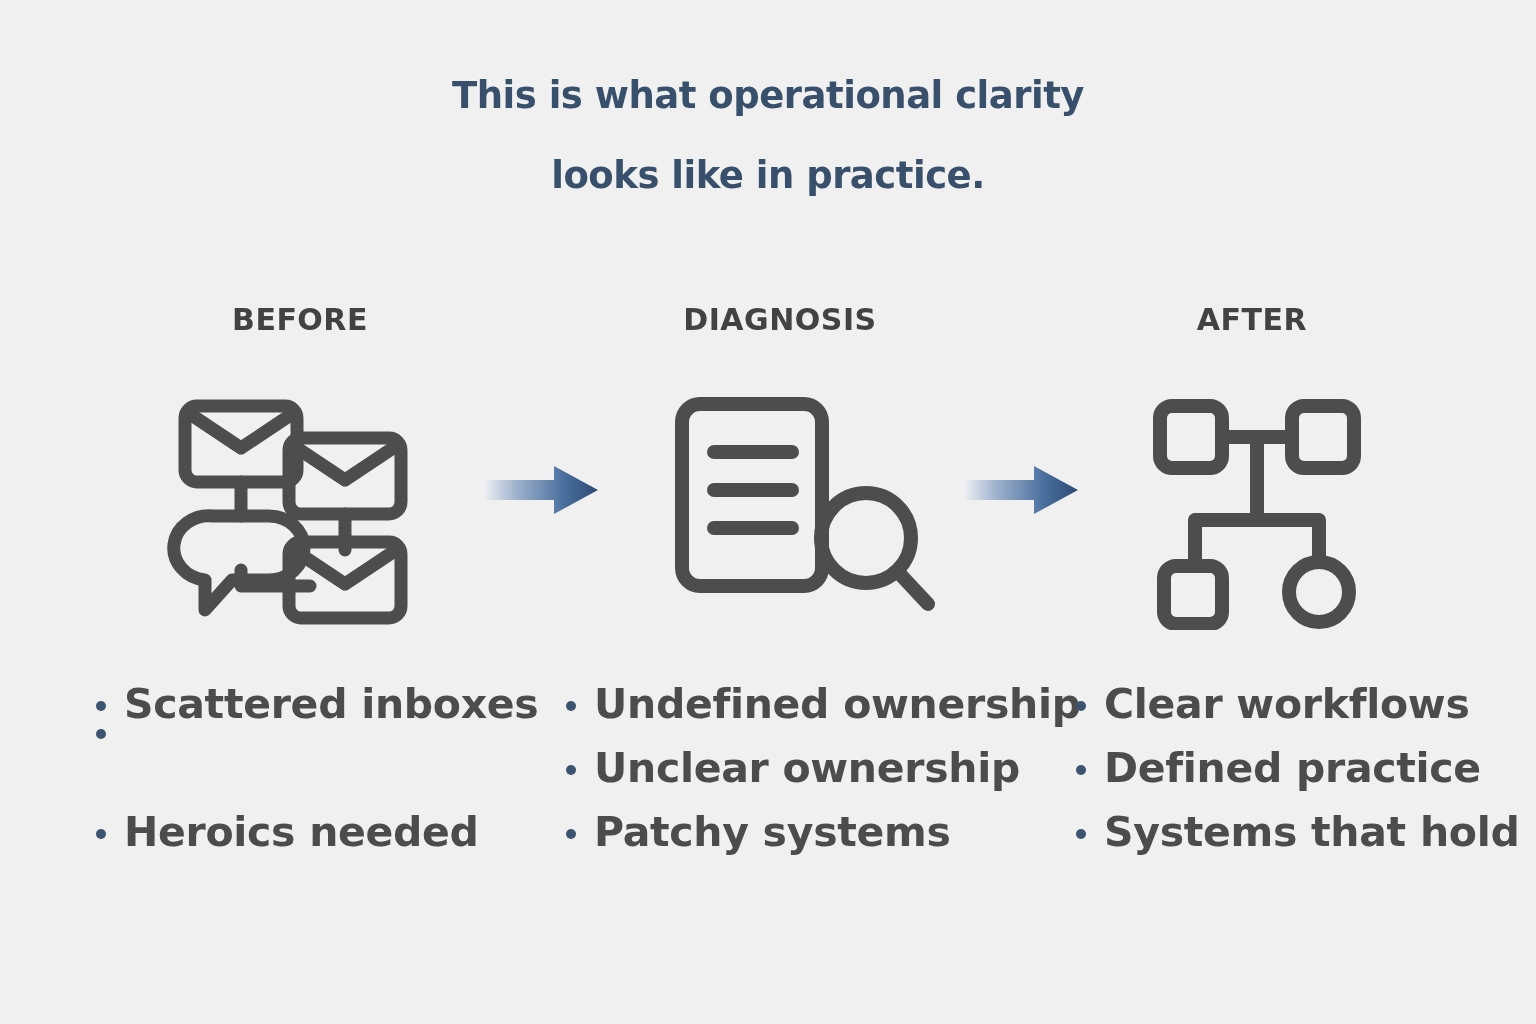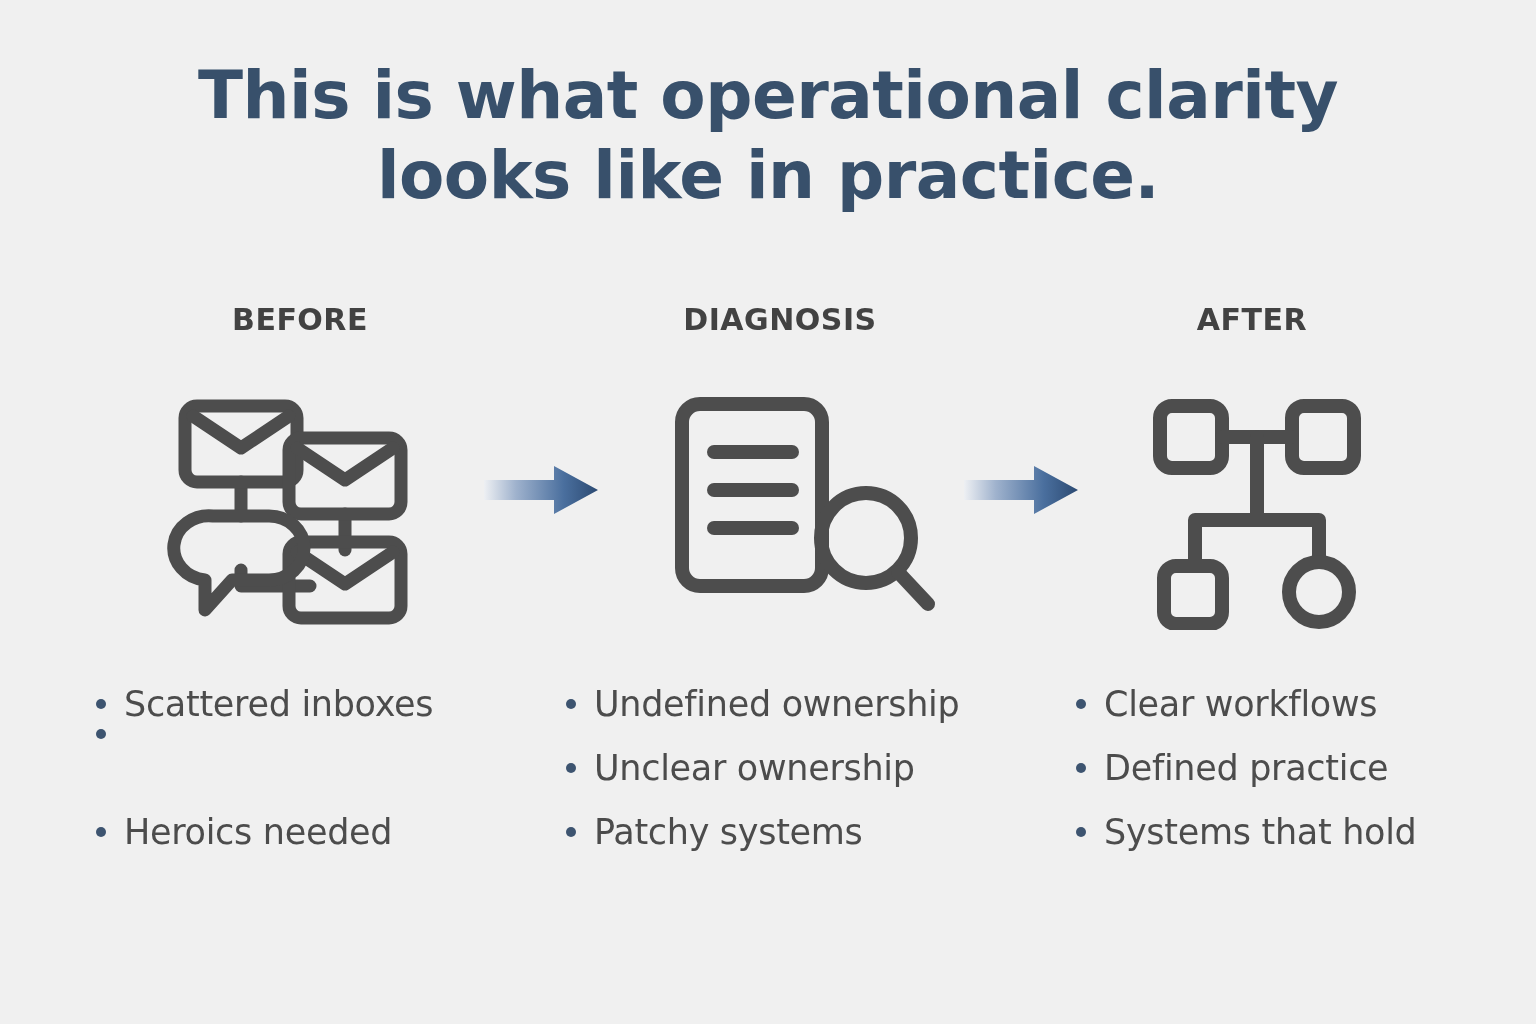--- a/index.html
+++ b/index.html
@@ -18,21 +18,21 @@
   
   .title {
     position: absolute;
     top: 56px;
     left: 0;
     width: 1536px;
     text-align: center;
     color: #38506b;
     font-family: "DejaVu Sans", sans-serif;
     font-weight: bold;
-    font-size: 66px;
+    font-size: 37px;
     line-height: 80px;
     letter-spacing: -0.5px;
   }
   .title-line { display: block; }
 
   
   .headers {
     position: absolute;
     top: 296px;
     left: 0;
@@ -108,22 +108,22 @@
     border-radius: 50%;
     background: #3d5470;
     margin-right: 18px;
     flex: 0 0 auto;
     position: relative;
     top: -7px;
   }
   .bullet-text {
     color: #4c4c4c;
     font-family: "DejaVu Sans", sans-serif;
-    font-size: 35px;
-    font-weight: 400;
+    font-size: 41px;
+    font-weight: 700;
     letter-spacing: -0.3px;
   }
 </style>
 </head>
 <body>
 
 <div class="title">
   <span class="title-line">This is what operational clarity</span>
   <span class="title-line">looks like in practice.</span>
 </div>

